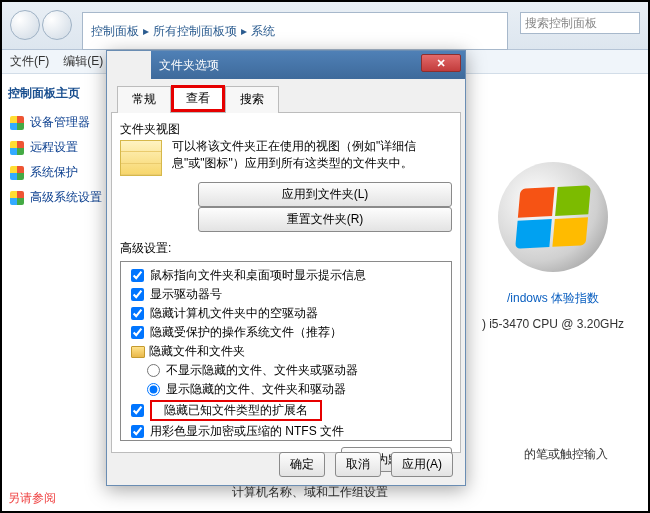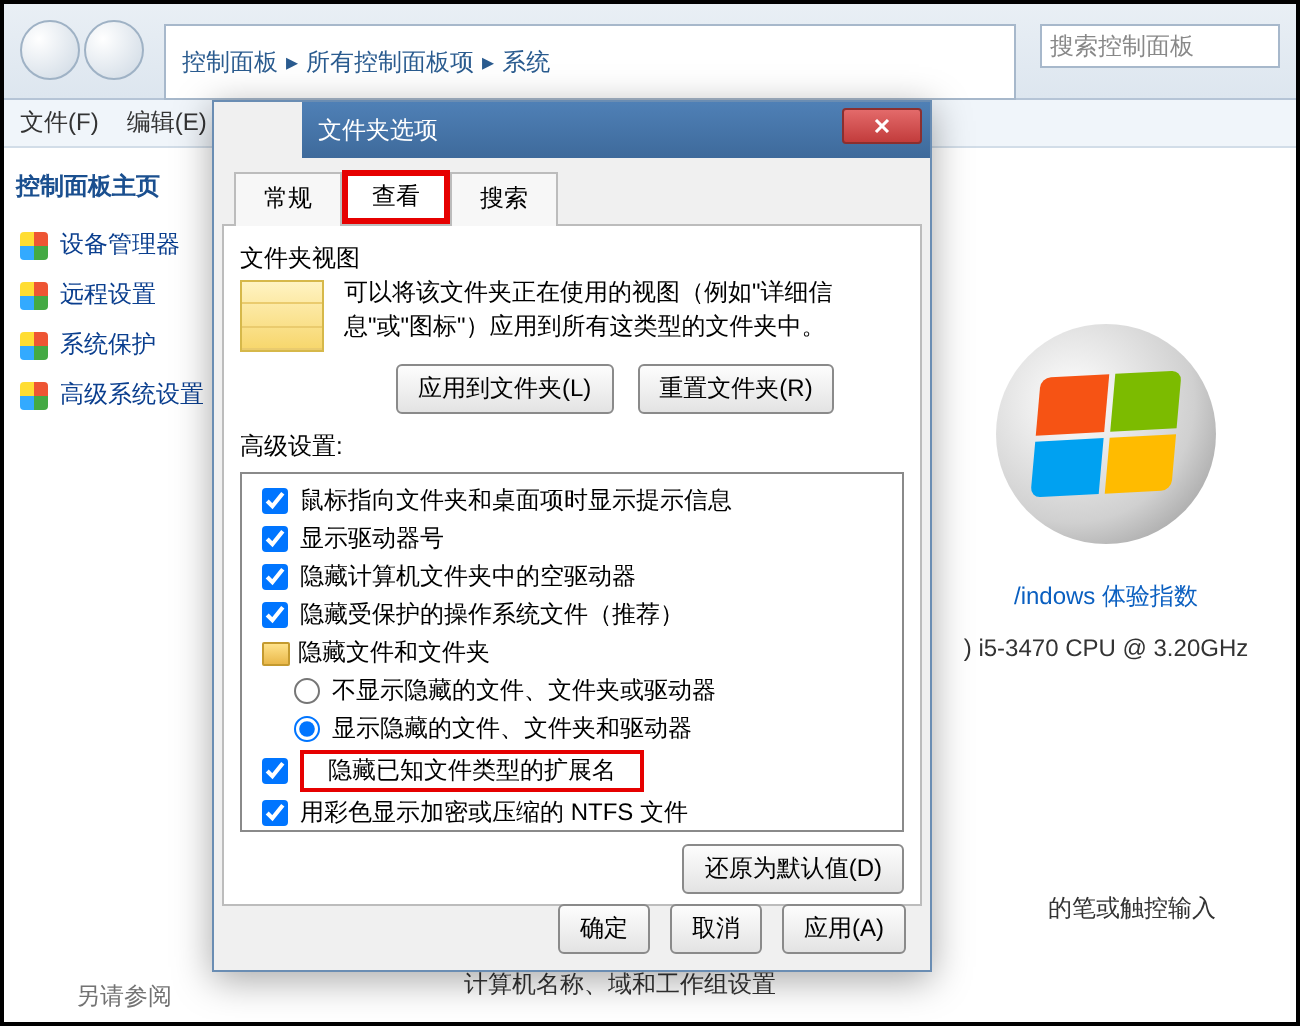--- a/index.html
+++ b/index.html
@@ -18,21 +18,21 @@
 .win-ctrl { width: 34px; height: 18px; border: 1px solid #7a9cc0; background: linear-gradient(#f2f7fc,#d6e4f1); margin-left: 2px; display: flex; align-items: center; justify-content: center; font-size: 10px; color: #456; }
 .win-ctrl.close { background: linear-gradient(#f7d6d6,#e8a5a5); border-color: #c47878; color: #833; }
 
 .menu-bar { position: absolute; top: 48px; left: 0; right: 0; height: 24px; background: #f0f5fa; border-bottom: 1px solid #d2dde8; display: flex; align-items: center; padding-left: 8px; gap: 14px; color: #333; }
 
 
 .left-panel { position: absolute; top: 75px; left: 0; width: 120px; bottom: 0; padding: 8px 6px; }
 .left-item { display: flex; align-items: center; gap: 6px; padding: 4px 2px; color: #0a3e8e; cursor: pointer; }
 .shield-icon { width: 14px; height: 14px; background: conic-gradient(#e53 0 90deg,#4a4 90deg 180deg,#3af 180deg 270deg,#fd3 270deg 360deg); border-radius: 2px; }
 .left-title { color: #1a4f8f; font-weight: bold; margin-bottom: 8px; }
-.left-also { color: #737373; margin-bottom: 6px; margin-top: 280px; margin-left: 30px; }
+.left-also { color: #ef4444; margin-bottom: 6px; margin-top: 280px; }
 
 
 .right-info { position: absolute; top: 160px; right: 20px; width: 150px; text-align: center; }
 .win-logo { width: 110px; height: 110px; margin: 0 auto; border-radius: 50%; background: radial-gradient(circle at 35% 35%, #fff 0%, #d0d0d0 60%, #888 100%); display: flex; align-items: center; justify-content: center; position: relative; }
 .win-flag { width: 70px; height: 60px; display: grid; grid-template-columns: 1fr 1fr; grid-template-rows: 1fr 1fr; gap: 3px; transform: skewX(-8deg) rotate(-3deg); }
 .win-flag > div:nth-child(1){ background: #f65314; border-radius: 5px 0 0 0; }
 .win-flag > div:nth-child(2){ background: #7cbb00; border-radius: 0 5px 0 0; }
 .win-flag > div:nth-child(3){ background: #00a1f1; border-radius: 0 0 0 5px; }
 .win-flag > div:nth-child(4){ background: #ffbb00; border-radius: 0 0 5px 0; }
 .right-link { color: #0a5fc0; margin-top: 18px; cursor: pointer; }
@@ -53,21 +53,21 @@
 
 .tab-content { background: #fff; border: 1px solid #bcbcbc; border-top: none; height: calc(100% - 58px); padding: 8px; position: relative; }
 
 .folder-view { display: flex; gap: 10px; margin-bottom: 6px; }
 .fv-label { font-weight: normal; }
 .fv-icon { width: 42px; height: 36px; background: linear-gradient(#fff3c2,#f7d66b); border: 1px solid #d6b84a; margin-top: 2px; display: flex; flex-direction: column; }
 .fv-icon-row { flex: 1; border-bottom: 1px solid #eacb6e; }
 .fv-text { flex: 1; line-height: 1.4; }
 
 .btn { background: linear-gradient(#fdfdfd,#e3e3e3); border: 1px solid #8a8a8a; border-radius: 3px; padding: 3px 10px; cursor: pointer; font-size: 12px; }
-.btn-row { display: flex; gap: 12px; margin: 4px 0 8px 78px; }
+.btn-row { display: flex; margin: 4px 0 8px 78px; flex-direction: column; }
 
 .adv-label { margin: 2px 0 4px 0; }
 .adv-list { border: 1px solid #8a8a8a; height: 180px; background: #fff; overflow-y: scroll; padding: 4px 2px; position: relative; }
 .adv-item { display: flex; align-items: center; gap: 4px; padding: 1px 2px; white-space: nowrap; }
 .adv-item input[type=checkbox], .adv-item input[type=radio] { margin: 0 2px 0 6px; }
 .folder-glyph { width: 14px; height: 12px; background: linear-gradient(#ffe28a,#e9b84a); border: 1px solid #c49a2f; border-radius: 1px; margin-left: 6px; }
 .highlight-ext { border: 2px solid #e60000; padding: 0 12px; }
 
 .restore-row { text-align: right; margin-top: 6px; }
 

